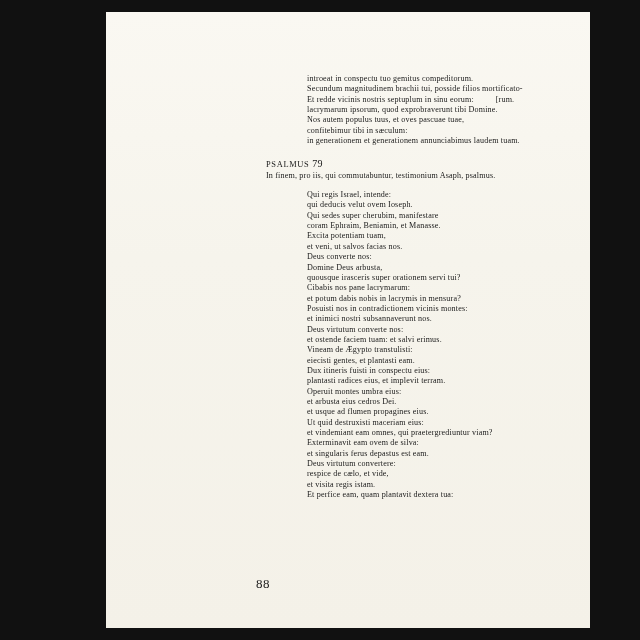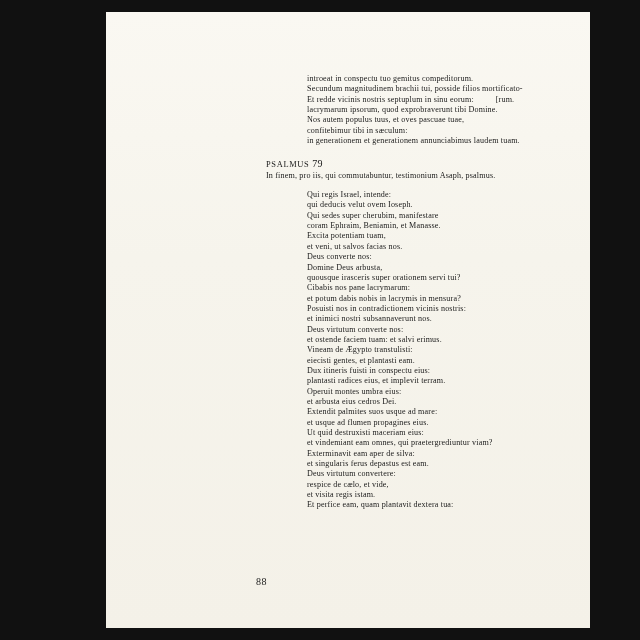--- a/index.html
+++ b/index.html
@@ -70,21 +70,21 @@
   }
   .psalm-sub {
     display: block;
     margin-left: -25px;
     white-space: pre;
   }
   .folio {
     position: absolute;
     left: 150px;
     top: 564px;
-    font-size: 10px;
+    font-size: 13px;
     color: #1a1a1a;
     letter-spacing: 0.04em;
   }
 </style>
 </head>
 <body>
 
 <div class="page-frame">
   <div class="paper">
     <div class="paper-inner"></div>
@@ -115,35 +115,34 @@
         <span class="ln">qui deducis velut ovem Ioseph.</span>
         <span class="ln">Qui sedes super cherubim, manifestare</span>
         <span class="ln">coram Ephraim, Beniamin, et Manasse.</span>
         <span class="ln">Excita potentiam tuam,</span>
         <span class="ln">et veni, ut salvos facias nos.</span>
         <span class="ln">Deus converte nos:</span>
         <span class="ln">Domine Deus arbusta,</span>
         <span class="ln">quousque irasceris super orationem servi tui?</span>
         <span class="ln">Cibabis nos pane lacrymarum:</span>
         <span class="ln">et potum dabis nobis in lacrymis in mensura?</span>
-        <span class="ln">Posuisti nos in contradictionem vicinis nostris:</span>
+        <span class="ln">Posuisti nos in contradictionem vicinis montes:</span>
         <span class="ln">et inimici nostri subsannaverunt nos.</span>
         <span class="ln">Deus virtutum converte nos:</span>
         <span class="ln">et ostende faciem tuam: et salvi erimus.</span>
         <span class="ln">Vineam de Ægypto transtulisti:</span>
         <span class="ln">eiecisti gentes, et plantasti eam.</span>
         <span class="ln">Dux itineris fuisti in conspectu eius:</span>
         <span class="ln">plantasti radices eius, et implevit terram.</span>
         <span class="ln">Operuit montes umbra eius:</span>
         <span class="ln">et arbusta eius cedros Dei.</span>
-        <span class="ln">Extendit palmites suos usque ad mare:</span>
         <span class="ln">et usque ad flumen propagines eius.</span>
         <span class="ln">Ut quid destruxisti maceriam eius:</span>
         <span class="ln">et vindemiant eam omnes, qui praetergrediuntur viam?</span>
-        <span class="ln">Exterminavit eam aper de silva:</span>
+        <span class="ln">Exterminavit eam ovem de silva:</span>
         <span class="ln">et singularis ferus depastus est eam.</span>
         <span class="ln">Deus virtutum convertere:</span>
         <span class="ln">respice de cælo, et vide,</span>
         <span class="ln">et visita regis istam.</span>
         <span class="ln">Et perfice eam, quam plantavit dextera tua:</span>
       </div>
 
     </div>
 
     <div class="folio">88</div>

